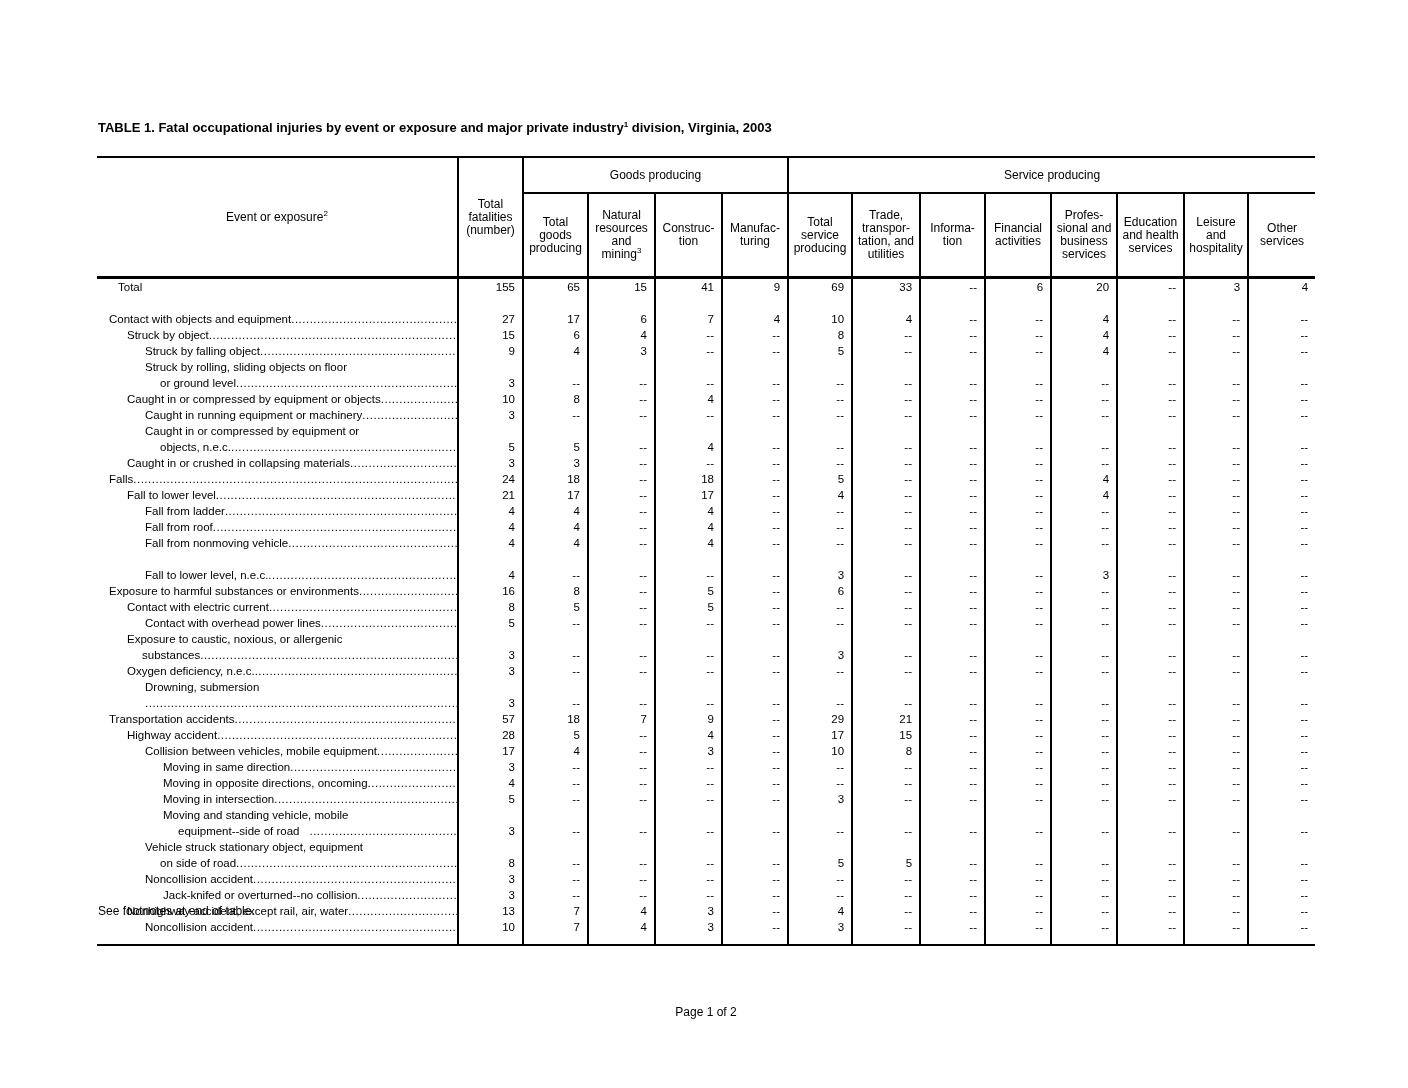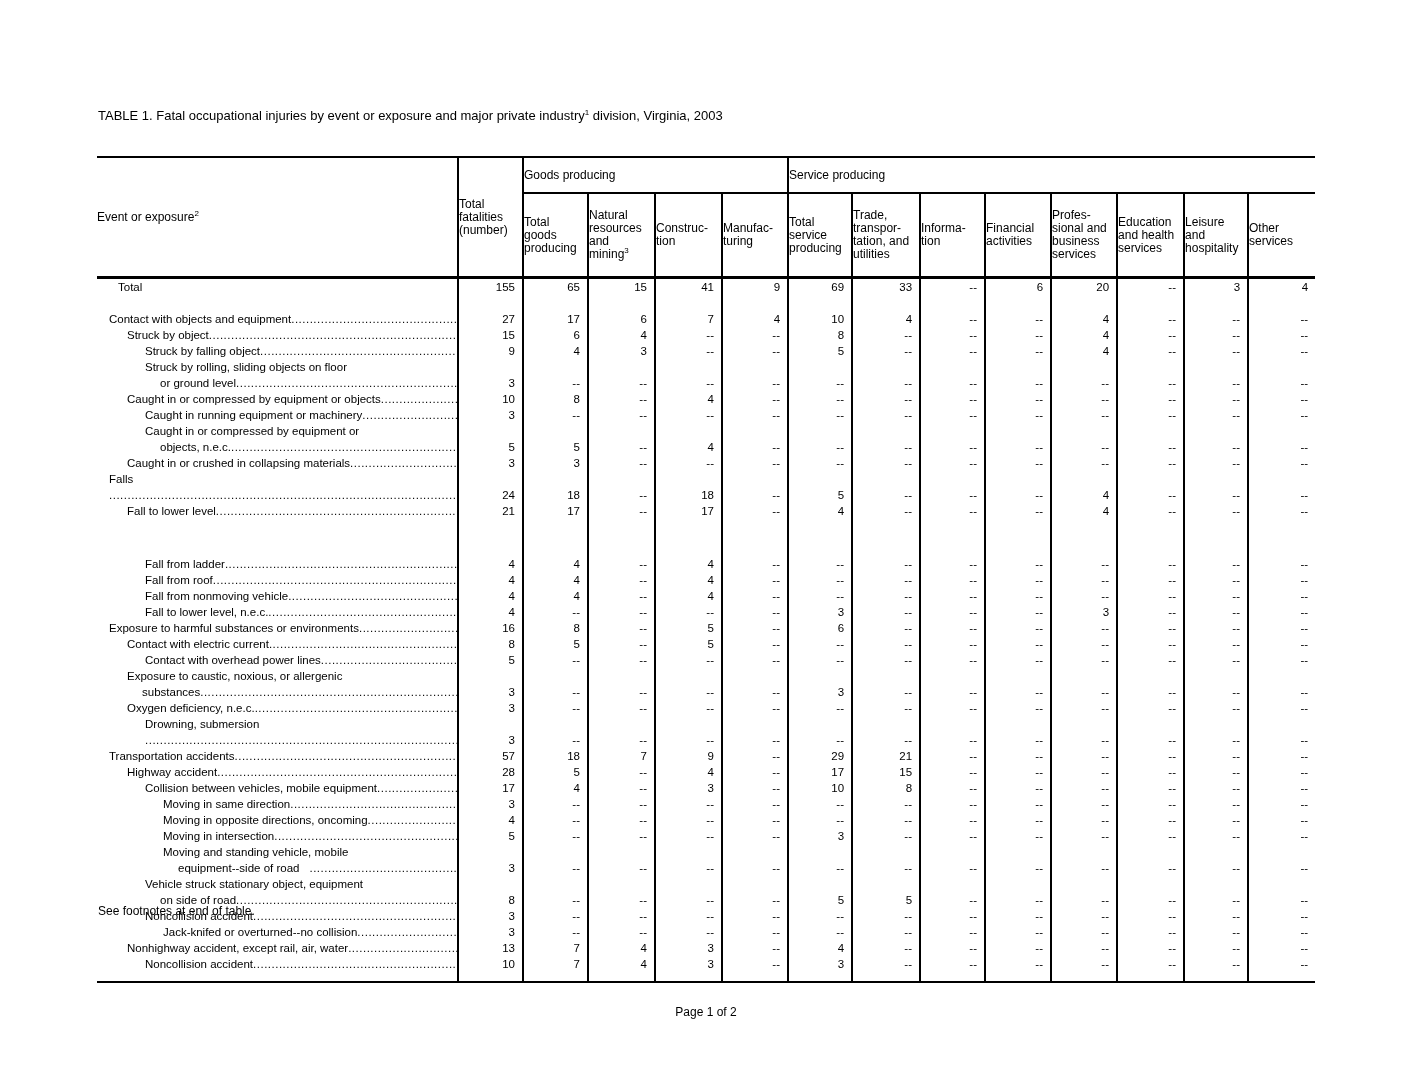--- a/index.html
+++ b/index.html
@@ -1,29 +1,29 @@
 <!DOCTYPE html>
 <html><head>
 <meta charset="utf-8">
 <style>
   html,body { margin:0; padding:0; background:#ffffff; }
   .page {
     position:relative; width:1408px; height:1088px; background:#ffffff;
     font-family:"Liberation Sans", sans-serif; color:#000;
   }
-  .doc-title { position:absolute; left:98px; top:108px; font-size:13px; font-weight:normal; }
+  .doc-title { position:absolute; left:98px; top:120px; font-size:13px; font-weight:bold; }
   sup { font-size:8px; vertical-align:super; line-height:0; }
 
   table.maintable {
     position:absolute; left:97px; top:156px; width:1218px;
     border-collapse:collapse; table-layout:fixed;
     border-top:2px solid #000; border-bottom:2px solid #000;
   }
   th, td { padding:0; margin:0; font-weight:normal; }
-  thead th { font-size:12px; line-height:13px; text-align:left; vertical-align:middle; }
+  thead th { font-size:12px; line-height:13px; text-align:center; vertical-align:middle; }
   .pre { white-space:pre-line; }
   .bl { border-left:2px solid #000; }
   .grp { height:34px; border-bottom:2px solid #000; }
   .sub { height:82px; }
   tbody { border-top:3px solid #000; }
   tbody td { height:16px; line-height:16px; font-size:11.5px; vertical-align:bottom; }
   td.num { text-align:right; padding-right:7px; }
   .lblwrap { display:flex; overflow:hidden; white-space:nowrap; }
   .lbltext { flex:0 0 auto; }
   .leader { flex:1 1 auto; overflow:hidden; }
@@ -345,21 +345,21 @@
           <td class="num bl">--</td>
           <td class="num bl">--</td>
           <td class="num bl">--</td>
           <td class="num bl">--</td>
           <td class="num bl">--</td>
           <td class="num bl">--</td>
           <td class="num bl">--</td>
         </tr>
         <tr>
           <td>
-            <div class="lblwrap" style="padding-left: 12px; flex-direction: column;">
+            <div class="lblwrap" style="padding-left: 12px;">
               <span class="lbltext">Falls</span>
               <span class="leader"></span>
             </div>
           </td>
           <td class="num bl">24</td>
           <td class="num bl">18</td>
           <td class="num bl">--</td>
           <td class="num bl">18</td>
           <td class="num bl">--</td>
           <td class="num bl">5</td>
@@ -387,21 +387,21 @@
           <td class="num bl">--</td>
           <td class="num bl">--</td>
           <td class="num bl">--</td>
           <td class="num bl">4</td>
           <td class="num bl">--</td>
           <td class="num bl">--</td>
           <td class="num bl">--</td>
         </tr>
         <tr>
           <td>
-            <div class="lblwrap" style="padding-left: 48px; margin-top: 37px;">
+            <div class="lblwrap" style="padding-left: 48px;">
               <span class="lbltext">Fall from ladder</span>
               <span class="leader"></span>
             </div>
           </td>
           <td class="num bl">4</td>
           <td class="num bl">4</td>
           <td class="num bl">--</td>
           <td class="num bl">4</td>
           <td class="num bl">--</td>
           <td class="num bl">--</td>
@@ -450,21 +450,21 @@
           <td class="num bl">--</td>
           <td class="num bl">--</td>
           <td class="num bl">--</td>
           <td class="num bl">--</td>
           <td class="num bl">--</td>
           <td class="num bl">--</td>
           <td class="num bl">--</td>
         </tr>
         <tr>
           <td>
-            <div class="lblwrap" style="padding-left: 48px;">
+            <div class="lblwrap" style="padding-left: 48px; margin-top: 16px;">
               <span class="lbltext">Fall to lower level, n.e.c.</span>
               <span class="leader"></span>
             </div>
           </td>
           <td class="num bl">4</td>
           <td class="num bl">--</td>
           <td class="num bl">--</td>
           <td class="num bl">--</td>
           <td class="num bl">--</td>
           <td class="num bl">3</td>

